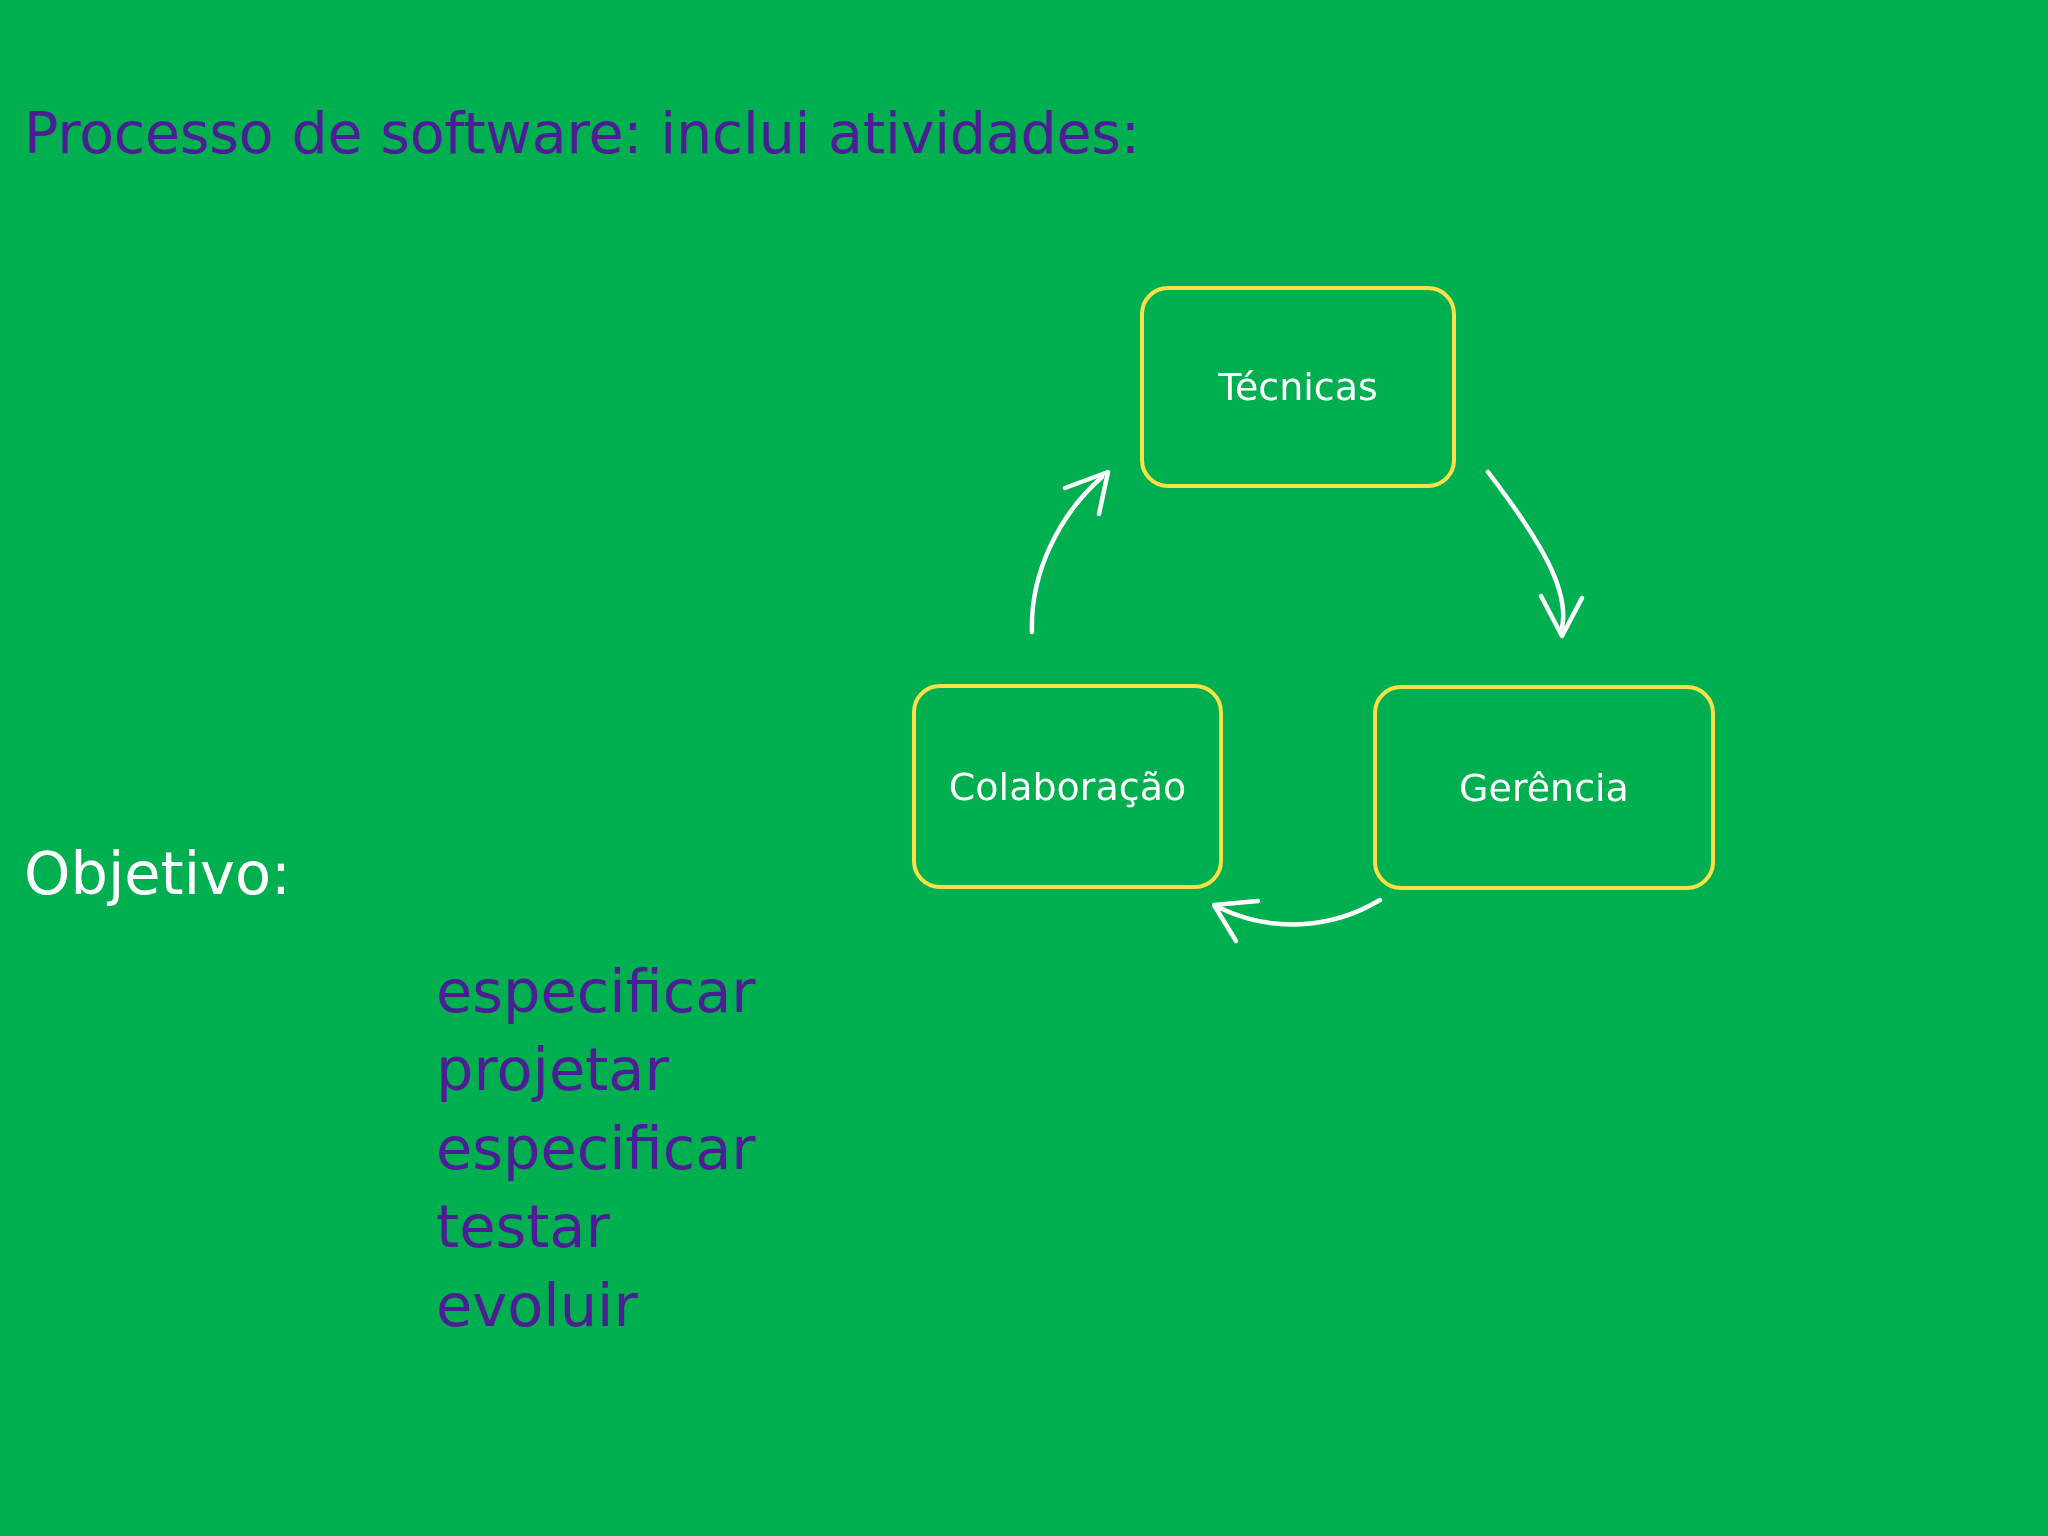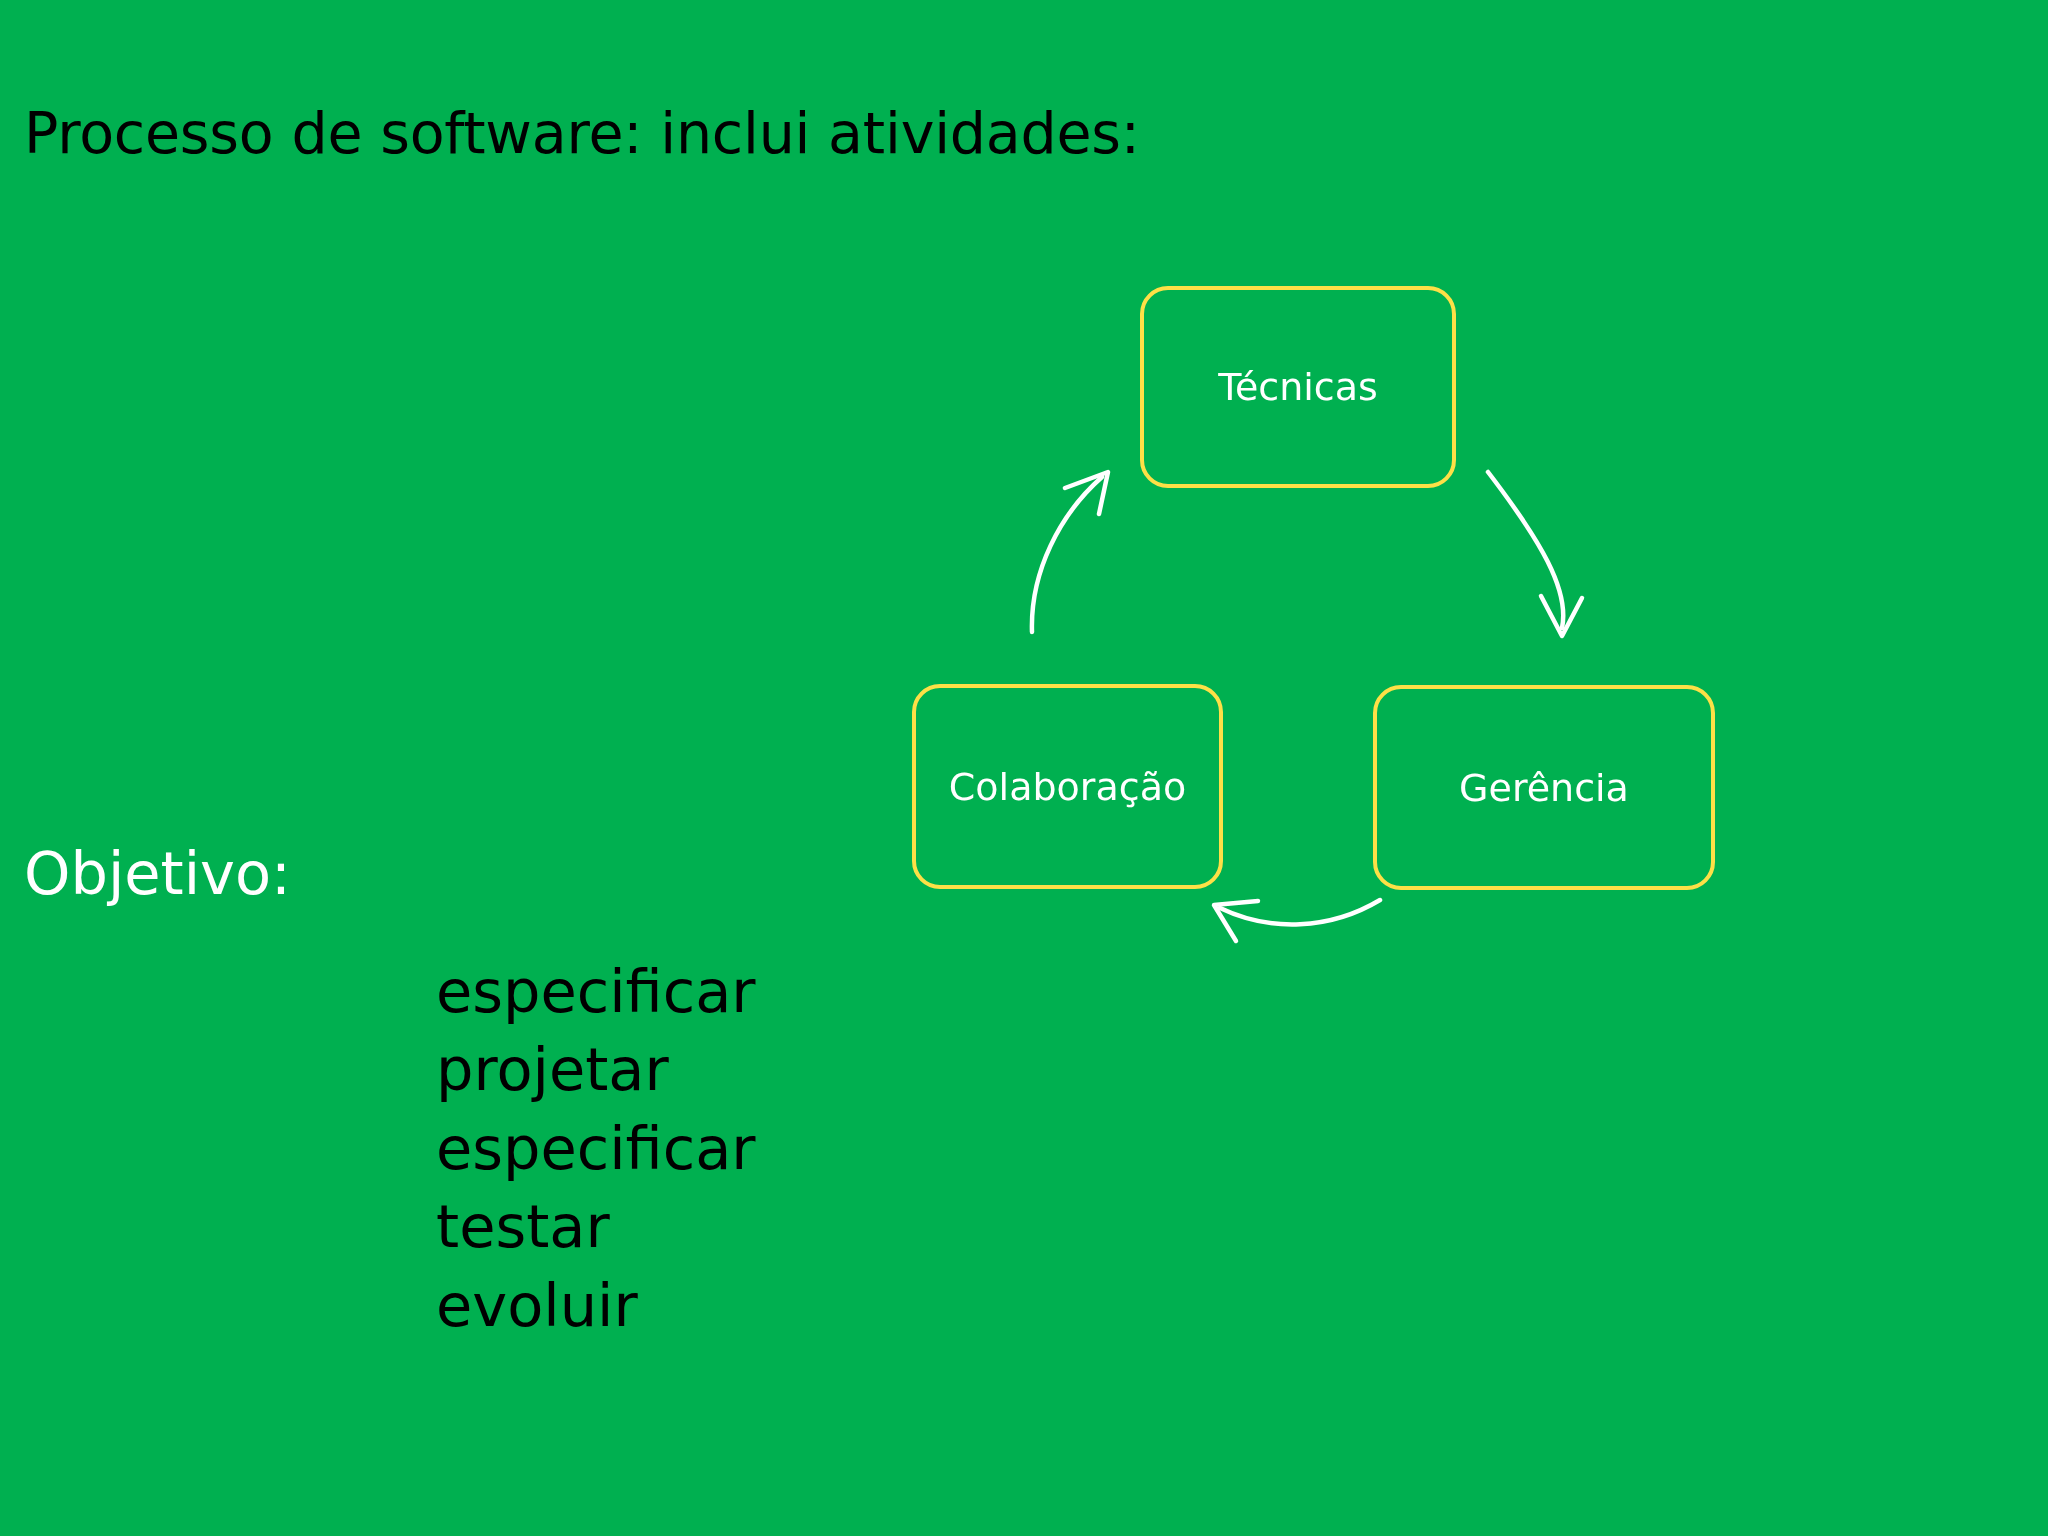--- a/index.html
+++ b/index.html
@@ -20,21 +20,21 @@
   
   #slide-title {
     position: absolute;
     left: 24px;
     top: 104px;
     font-size: 57px;
     font-weight: 400;
     line-height: 1.05;
     letter-spacing: -0.2px;
     white-space: nowrap;
-    color: #000000;
+    color: #4c1d95;
     text-align: right;
   }
 
   
   #objetivo-heading {
     position: absolute;
     left: 24px;
     top: 843px;
     font-size: 59px;
     font-weight: 400;
@@ -48,21 +48,21 @@
   #activity-list {
     position: absolute;
     left: 436px;
     top: 953px;
     list-style: none;
     margin: 0;
     padding: 0;
     font-size: 59px;
     font-weight: 400;
     line-height: 1.33;
-    color: #000000;
+    color: #4c1d95;
   }
   #activity-list li { white-space: nowrap; }
 
   
   #cycle-diagram {
     position: absolute;
     left: 880px;
     top: 260px;
     width: 860px;
     height: 700px;

